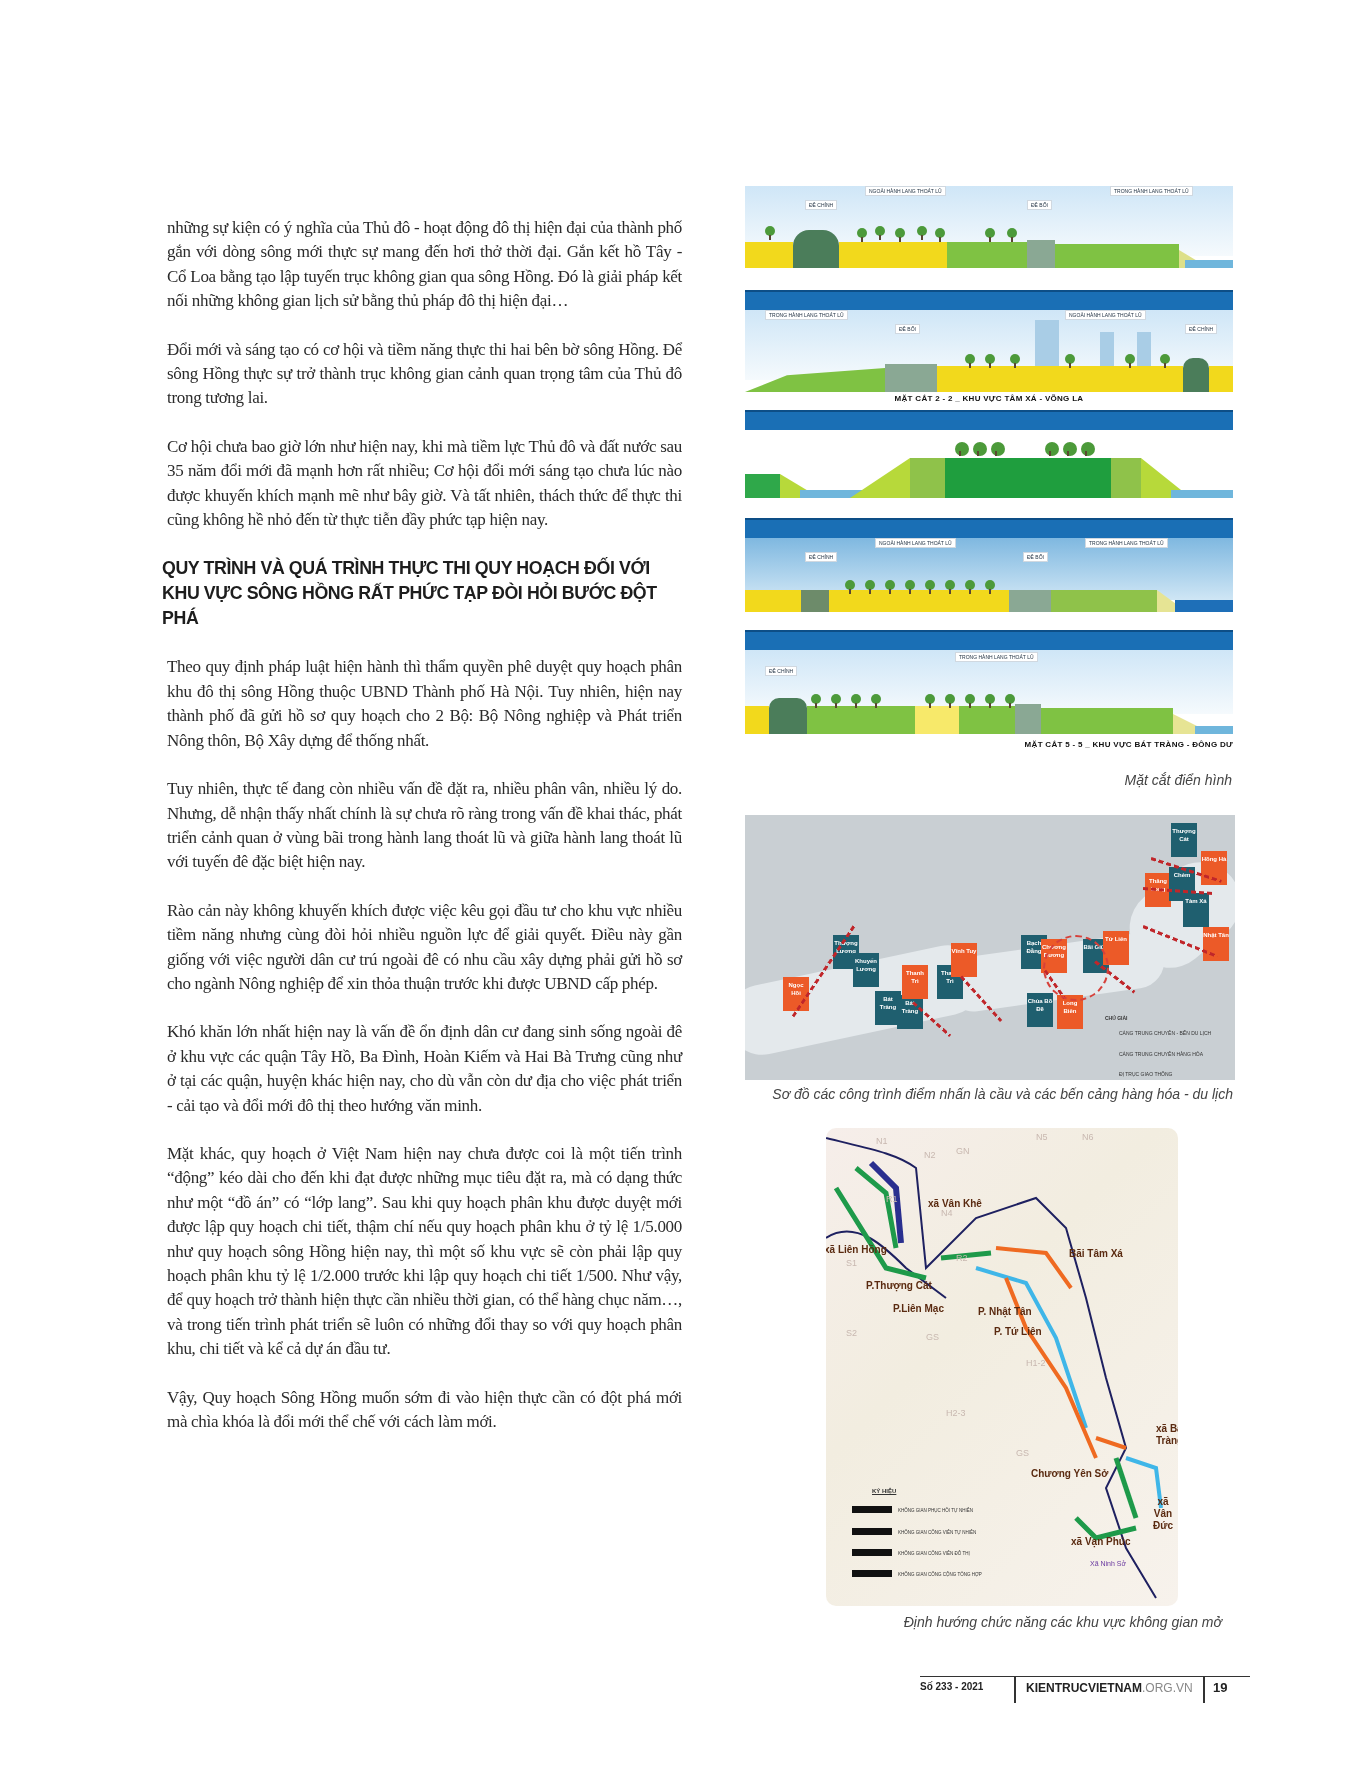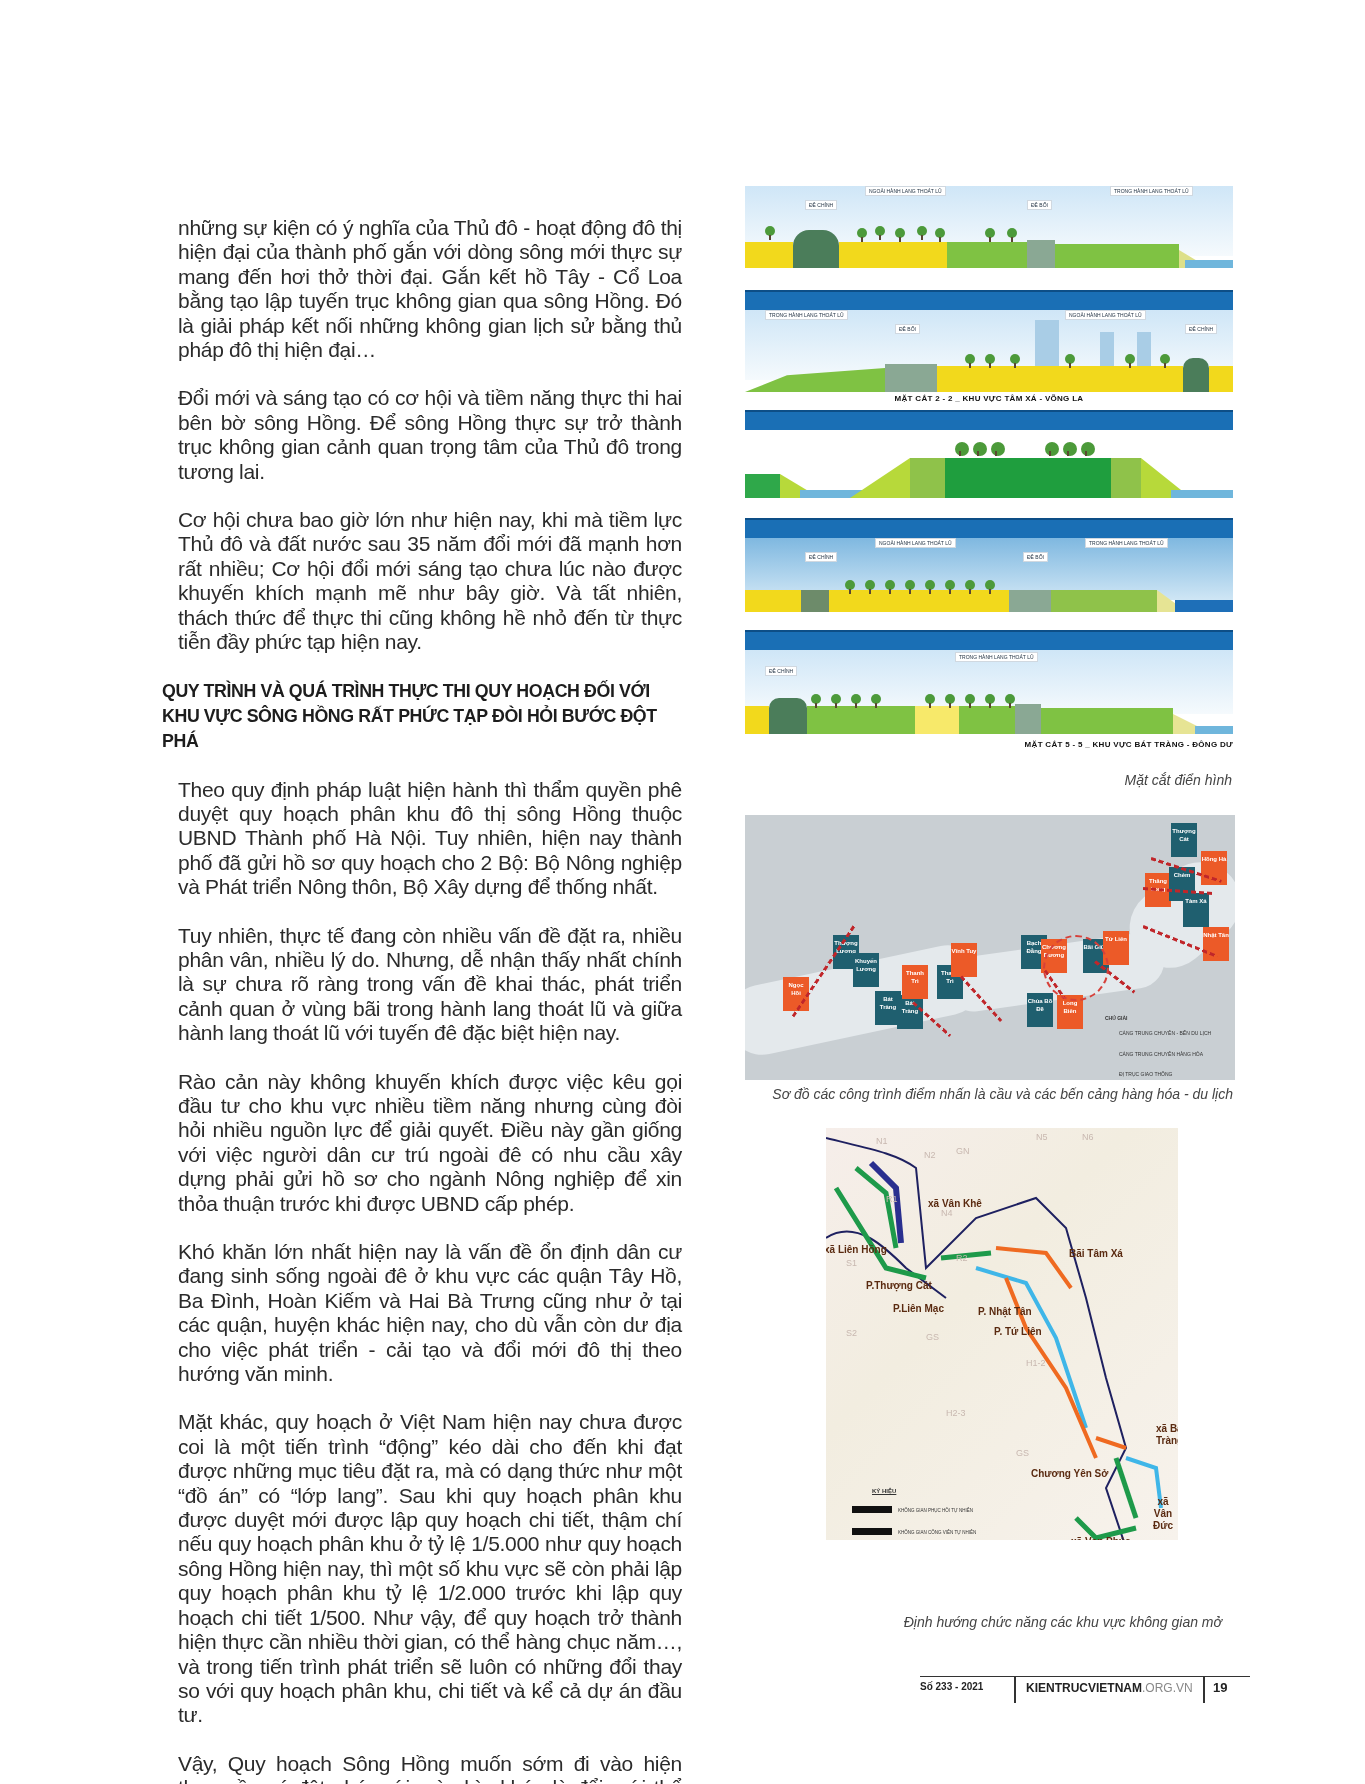--- a/index.html
+++ b/index.html
@@ -1,18 +1,18 @@
 <!DOCTYPE html>
 <html><head>
 <meta charset="utf-8">
 <style>
   html,body{margin:0;padding:0;background:#fff;}
   body{width:1365px;height:1784px;position:relative;overflow:hidden;font-family:"Liberation Sans",sans-serif;color:#231f20;}
   .col-left{position:absolute;left:162px;top:216px;width:520px;}
-  .para{font-size:21px;line-height:24.4px;margin:0 0 24px 16px;text-align:justify;color:#2b2b2b;font-family:Liberation Sans, sans-serif;letter-spacing:-0.3px;}
+  .para{font-size:17px;line-height:24.4px;margin:0 0 24px 5px;text-align:justify;color:#2b2b2b;font-family:Liberation Serif, serif;letter-spacing:-0.3px;}
   .heading{font-size:17.8px;line-height:25px;font-weight:bold;margin:0 0 24px 0;color:#1d1d1d;letter-spacing:-0.4px;}
   .figure{position:absolute;overflow:hidden;}
   .caption{position:absolute;font-style:italic;font-size:14px;color:#444;text-align:right;white-space:nowrap;}
   
   #sections{left:745px;top:186px;width:488px;height:566px;background:#fff;}
   .sect{position:absolute;left:0;width:488px;overflow:hidden;}
   .sky{position:absolute;left:0;right:0;top:0;background:linear-gradient(#cfe6f7,#eaf4fb 70%,#f5fafd);}
   .bluebar{position:absolute;left:0;width:488px;height:18px;background:#1a6fb5;border-top:2px solid #0d4e86;}
   .ground{position:absolute;}
   .label-box{position:absolute;background:#fff;font-size:5px;color:#234;padding:1px 3px;border:1px solid #d0d8e0;}
@@ -26,21 +26,21 @@
   .pin{position:absolute;width:26px;height:34px;color:#fff;font-size:6px;font-weight:bold;text-align:center;line-height:8px;padding-top:4px;box-sizing:border-box;}
   .pin.orange{background:#ec5a28;}
   .pin.teal{background:#1f5f6f;}
   .pin::after{content:"";position:absolute;left:9px;bottom:-6px;border-left:4px solid transparent;border-right:4px solid transparent;border-top:6px solid inherit;}
   .pin.orange::after{border-top-color:#ec5a28;}
   .pin.teal::after{border-top-color:#1f5f6f;}
   .arrow{position:absolute;height:3px;background:repeating-linear-gradient(90deg,#c0262a 0 5px,transparent 5px 8px);transform-origin:left center;}
   .dashcircle{position:absolute;border:2px dashed #d6403a;border-radius:50%;}
   .legend1{position:absolute;font-size:5px;color:#333;}
   
-  #orientation{left:826px;top:1128px;width:352px;height:412px;background:linear-gradient(135deg,#f6eeea,#f2ede0 40%,#f7f2ec);}
+  #orientation{left:826px;top:1128px;width:352px;height:478px;background:linear-gradient(135deg,#f6eeea,#f2ede0 40%,#f7f2ec);border-radius:10px;}
   .zone{position:absolute;font-size:9px;color:#c8b8b0;}
   .place{position:absolute;font-size:10px;font-weight:bold;color:#5a2a10;white-space:nowrap;}
   .legend2-bar{position:absolute;width:40px;height:7px;background:#111;}
   .legend2-text{position:absolute;font-size:4.5px;color:#333;white-space:nowrap;}
   
   .footer{position:absolute;top:1676px;left:920px;width:330px;height:26px;border-top:1.5px solid #333;}
   .footer .issue{position:absolute;left:0;top:4px;font-size:10px;font-weight:bold;color:#222;}
   .footer .sep{position:absolute;top:0;width:1.5px;height:26px;background:#333;}
   .footer .site{position:absolute;left:106px;top:4px;font-size:12px;color:#222;}
   .footer .site b{font-weight:bold;}

